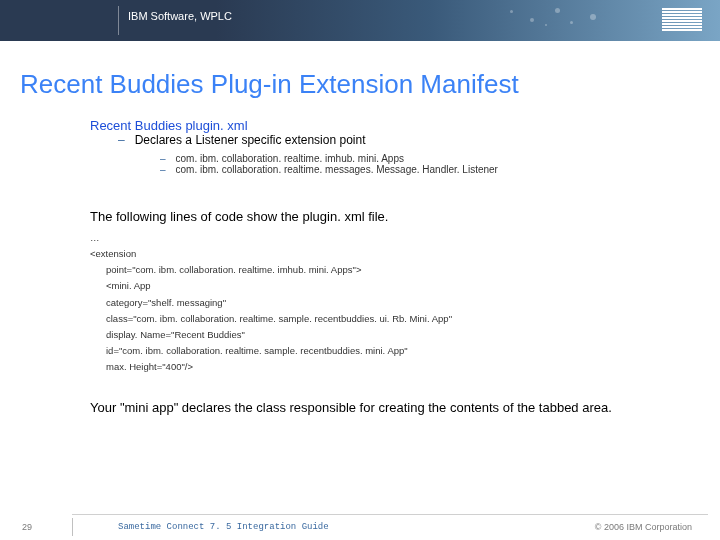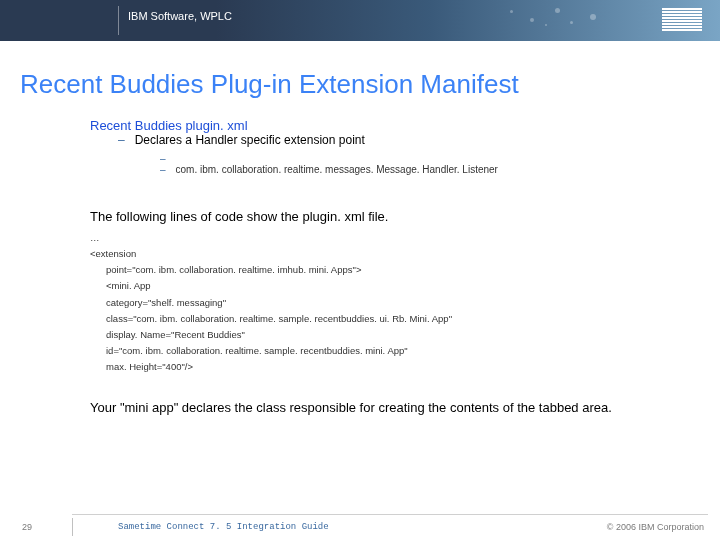--- a/index.html
+++ b/index.html
@@ -140,21 +140,21 @@
     background: #c0c0c0;
   }
   .footer-title {
     position: absolute;
     left: 118px;
     color: #3b6aa0;
     font-family: Liberation Mono, monospace;
   }
   .footer-copy {
     position: absolute;
-    right: 16px;
+    right: 28px;
     color: #7a7a7a;
   }
 </style>
 </head>
 <body>
 
 <div class="header">
   <div class="header-sep"></div>
   <div class="header-text">IBM Software, WPLC</div>
   <div class="dots">
@@ -176,24 +176,25 @@
       <div class="bar"></div>
   </div>
 </div>
 
 <div class="title">Recent Buddies Plug-in Extension Manifest</div>
 
 <div class="content">
   <div class="lvl1">Recent Buddies plugin. xml</div>
   <div class="lvl2">
     <span class="dash">–</span>
-    <span>Declares a Handler specific extension point</span>
+    <span>Declares a Listener specific extension point</span>
   </div>
   <div class="lvl3">
     <span class="dash">–</span>
+    <span>com. ibm. collaboration. realtime. imhub. mini. Apps</span>
   </div>
   <div class="lvl3">
     <span class="dash">–</span>
     <span>com. ibm. collaboration. realtime. messages. Message. Handler. Listener</span>
   </div>
 
   <div class="section2">The following lines of code show the plugin. xml file.</div>
   <div class="code">
     <div>…</div>
     <div>&lt;extension</div>

